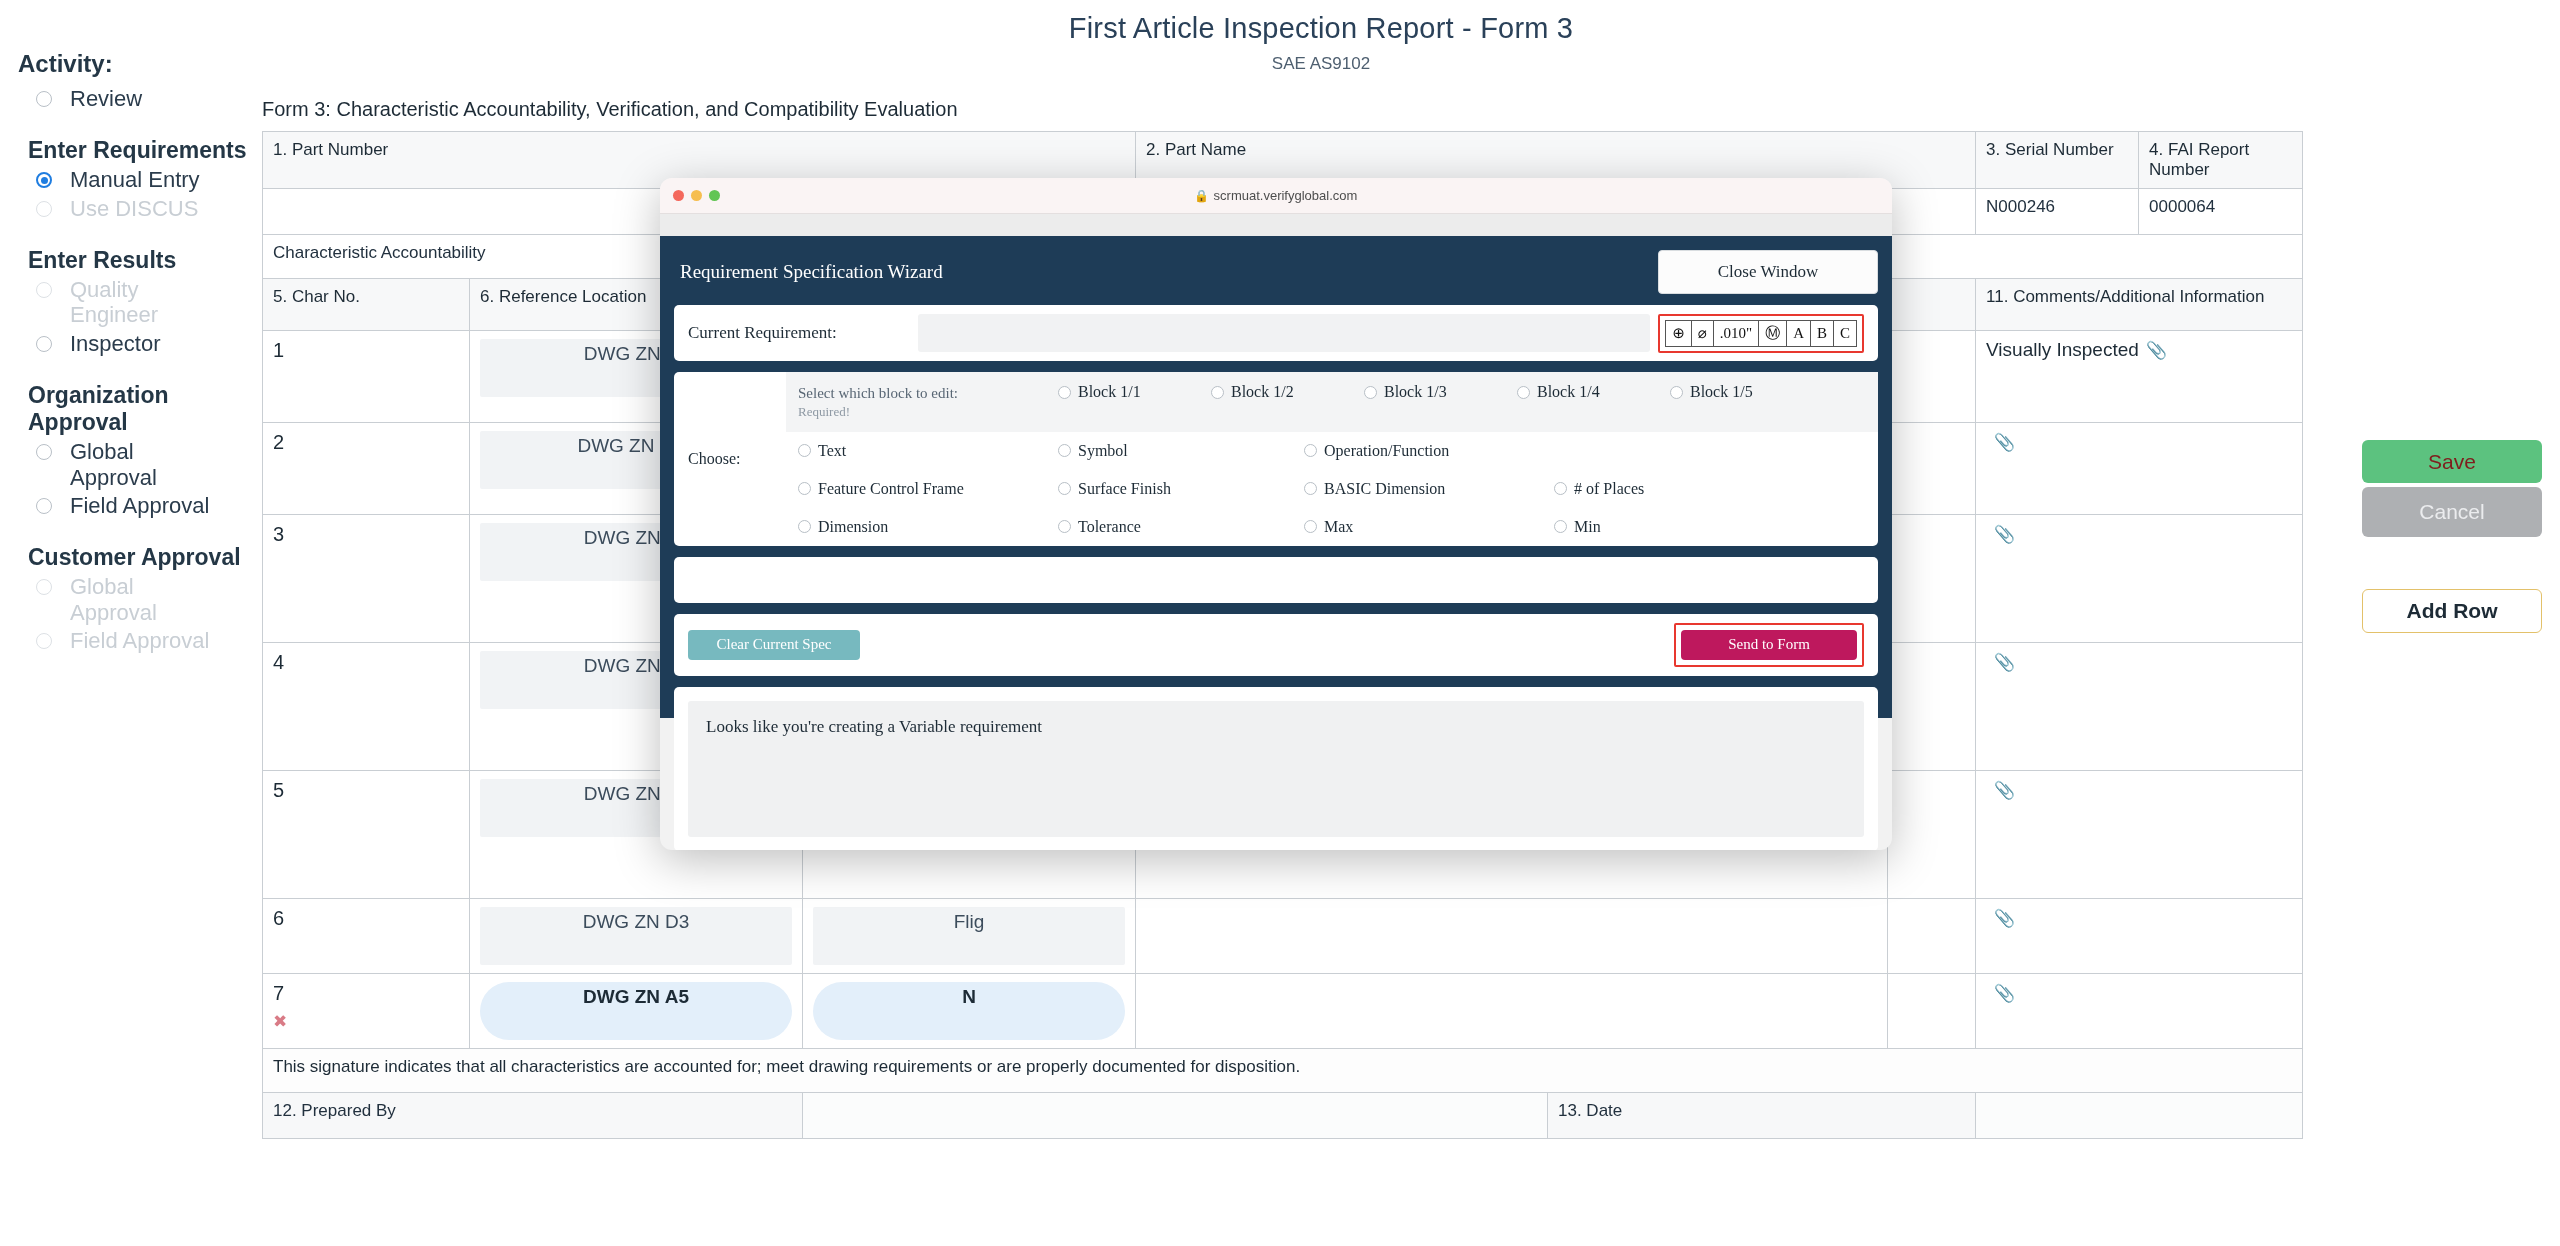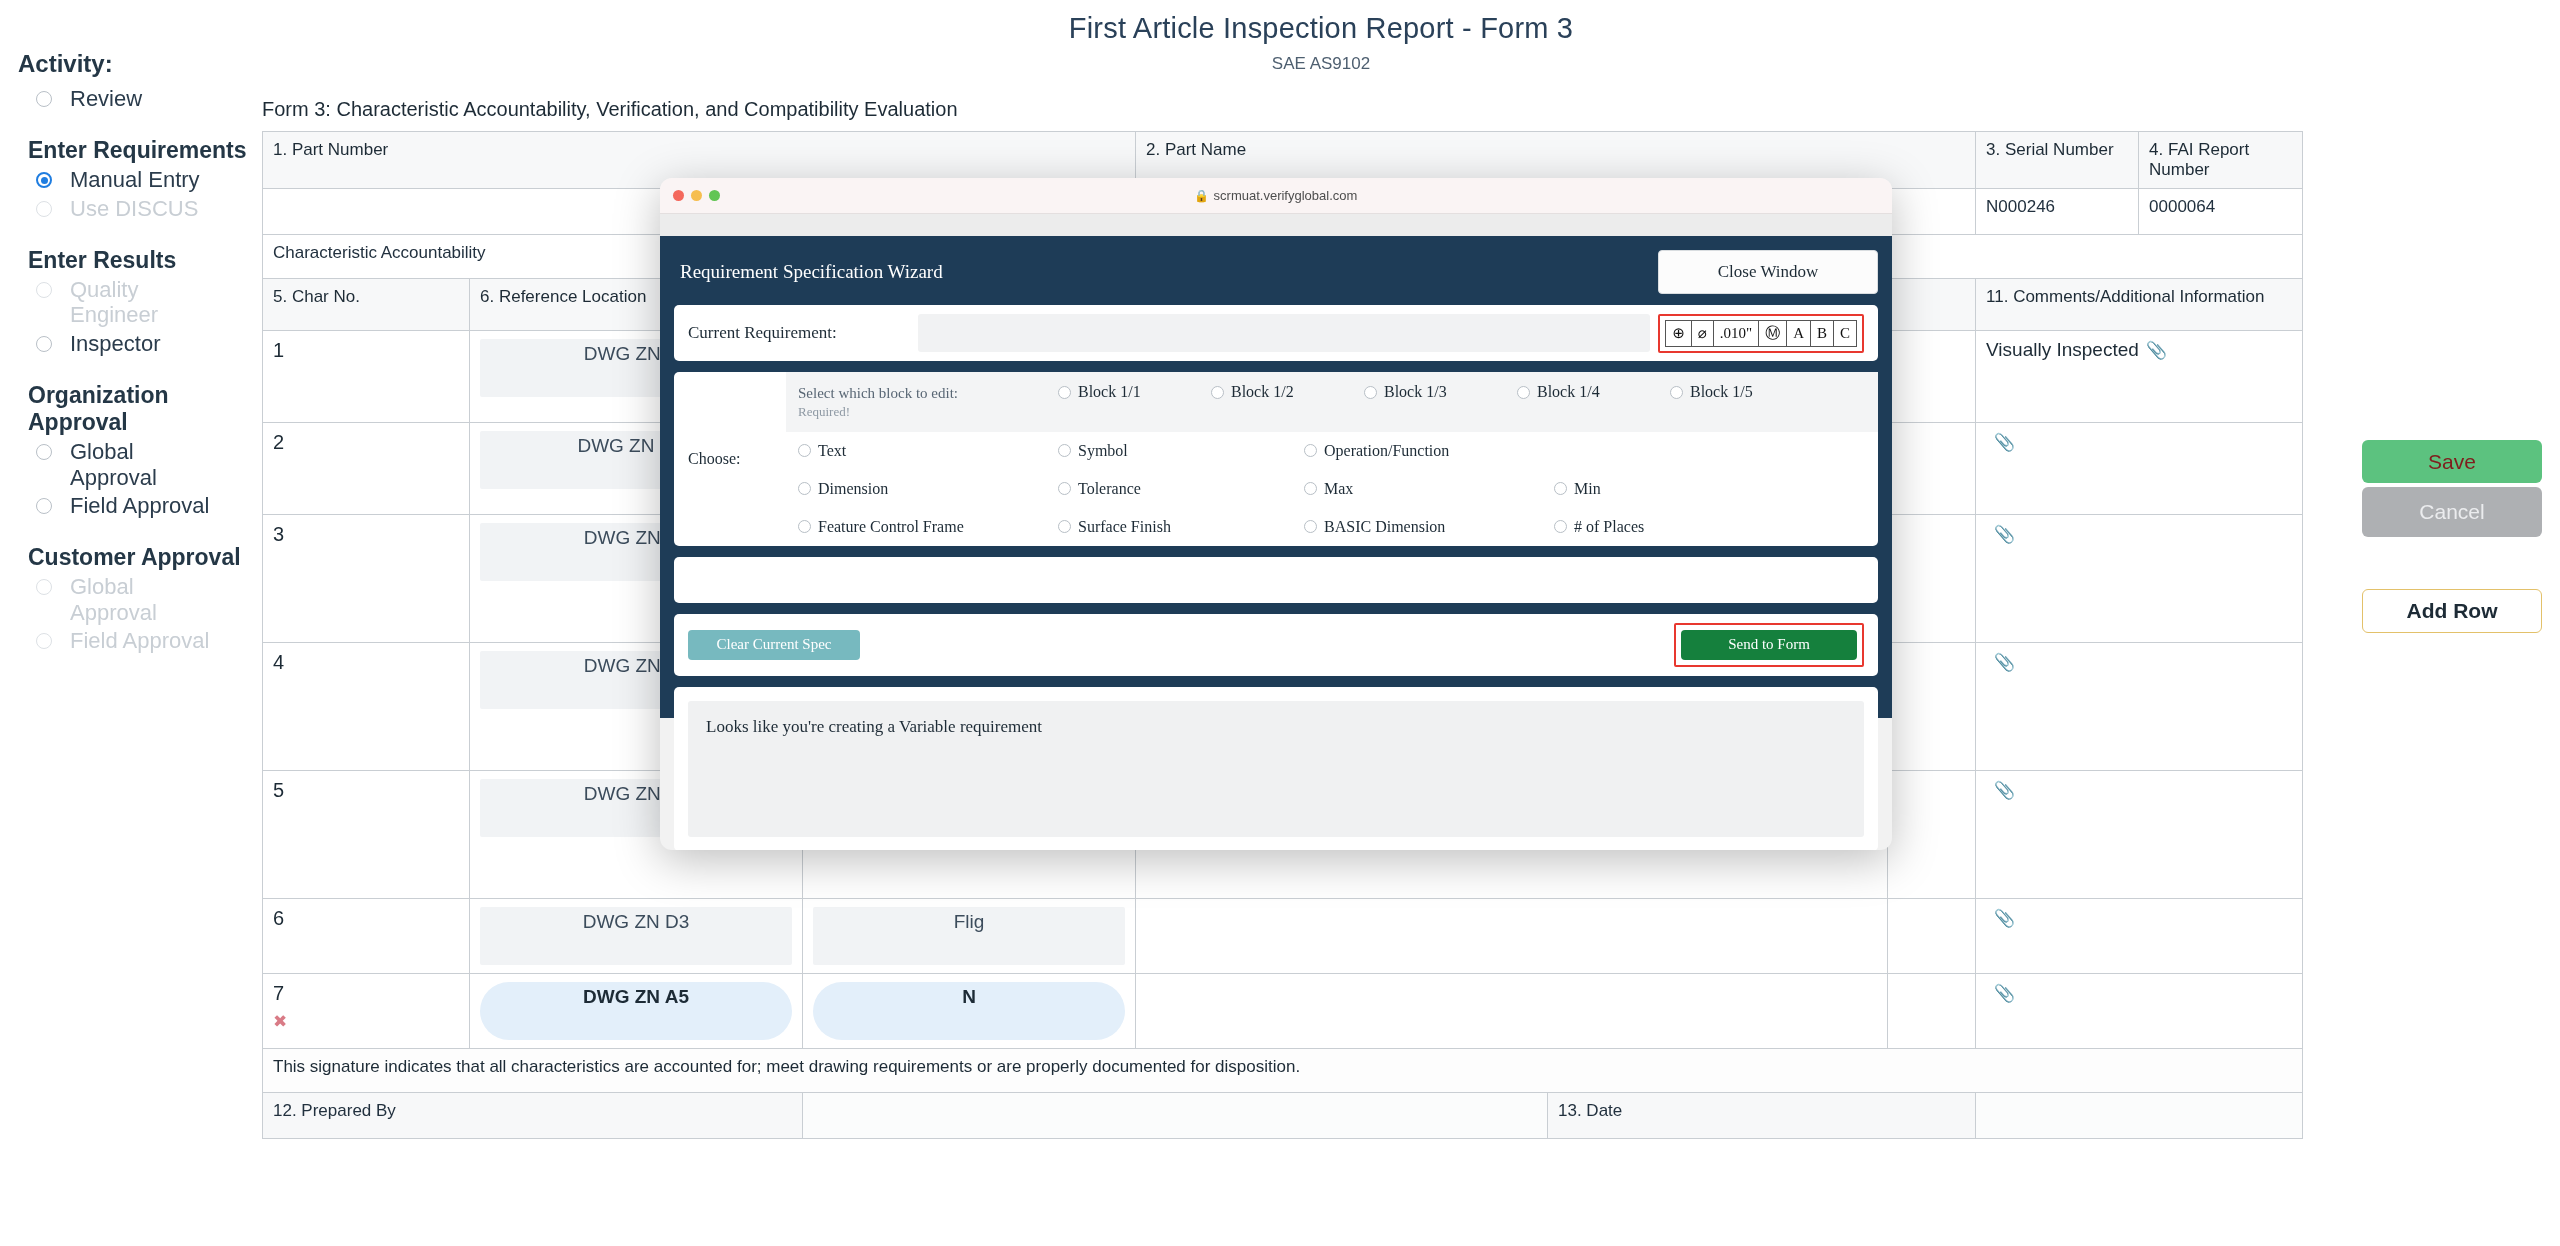--- a/index.html
+++ b/index.html
@@ -231,21 +231,21 @@
   #action-panel { height:62px; display:flex; align-items:center; padding:0 14px; }
   #btn-clear {
     background:#77b9bf; color:#fff; border:none; border-radius:4px;
     width:172px; height:30px; font-size:15px;
     font-family:"Liberation Serif", serif; cursor:pointer;
   }
   #send-wrap {
     margin-left:auto; border:2.5px solid #e8382f; padding:5px; border-radius:2px;
   }
   #btn-send {
-    background:#15803d; color:#fff; border:none; border-radius:4px;
+    background:#be185d; color:#fff; border:none; border-radius:4px;
     width:176px; height:30px; font-size:15px;
     font-family:"Liberation Serif", serif; cursor:pointer; display:block;
   }
 
   #help-panel { display:flex; align-items:center; padding:13px 14px; height:164px; }
   #help-box {
     flex:1; background:#f0f1f2; border-radius:3px; padding:16px 18px;
     font-family:"Liberation Serif", serif; font-size:17px; color:#1d2b36;
     height:136px;
   }
@@ -572,52 +572,52 @@
           <div class="radio-opt c3">
             <span class="rb"></span>
             <span>Operation/Function</span>
           </div>
           <div class="c5"></div>
         </div>
 
         <div class="radio-row">
           <div class="radio-opt c1">
             <span class="rb"></span>
-            <span>Dimension</span>
+            <span>Feature Control Frame</span>
           </div>
           <div class="radio-opt c2">
             <span class="rb"></span>
-            <span>Tolerance</span>
+            <span>Surface Finish</span>
           </div>
           <div class="radio-opt c3">
             <span class="rb"></span>
-            <span>Max</span>
+            <span>BASIC Dimension</span>
           </div>
           <div class="radio-opt c5">
             <span class="rb"></span>
-            <span>Min</span>
+            <span># of Places</span>
           </div>
         </div>
 
         <div class="radio-row">
           <div class="radio-opt c1">
             <span class="rb"></span>
-            <span>Feature Control Frame</span>
+            <span>Dimension</span>
           </div>
           <div class="radio-opt c2">
             <span class="rb"></span>
-            <span>Surface Finish</span>
+            <span>Tolerance</span>
           </div>
           <div class="radio-opt c3">
             <span class="rb"></span>
-            <span>BASIC Dimension</span>
+            <span>Max</span>
           </div>
           <div class="radio-opt c5">
             <span class="rb"></span>
-            <span># of Places</span>
+            <span>Min</span>
           </div>
         </div>
 
       </div>
     </div>
 
     <div class="wiz-panel" id="empty-panel"></div>
 
     <div class="wiz-panel" id="action-panel">
       <button id="btn-clear">Clear Current Spec</button>

